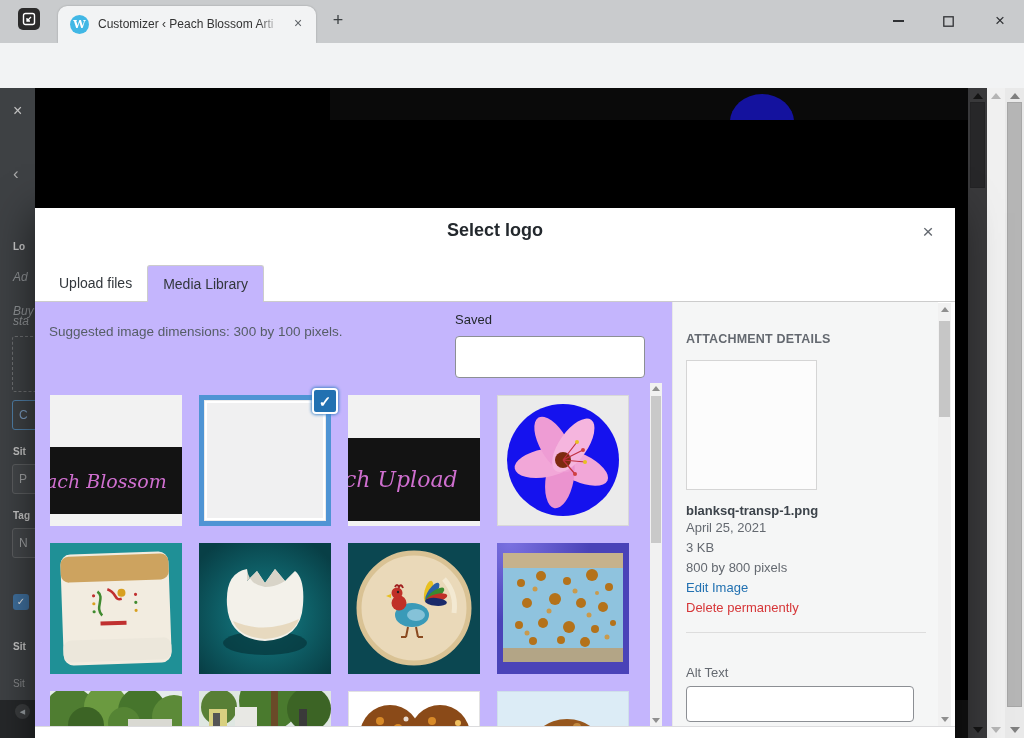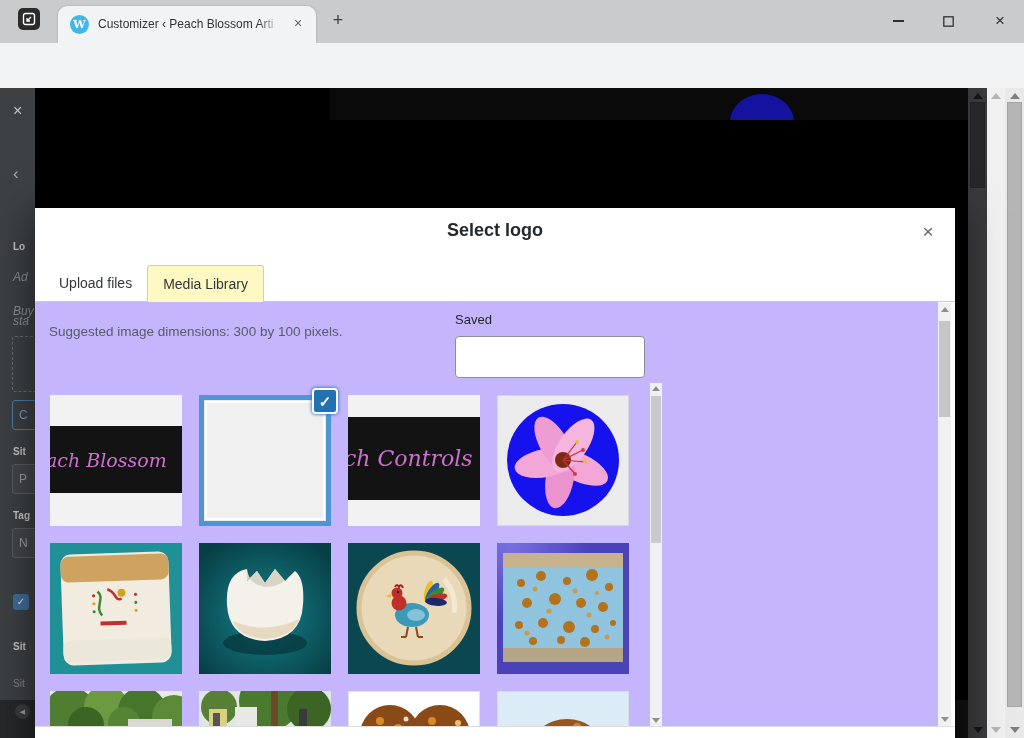--- a/index.html
+++ b/index.html
@@ -68,33 +68,33 @@
   .sb-mid .tri-up{border-bottom-color:#b5b5b5;}.sb-mid .tri-dn{border-top-color:#b5b5b5;}
   .sb-out .tri-up{border-bottom-color:#7f7f7f;}.sb-out .tri-dn{border-top-color:#7f7f7f;}
 
   
   .modal{position:absolute;left:35px;top:120px;width:920px;height:580px;background:#fff;box-shadow:0 5px 40px rgba(0,0,0,.6);}
   .m-title{position:absolute;left:0;top:12px;width:100%;text-align:center;font-size:18px;font-weight:600;color:#23282d;}
   .m-close{position:absolute;right:16px;top:13px;font-size:19px;color:#646970;width:22px;text-align:center;}
   .m-tabline{position:absolute;left:0;top:93px;width:100%;border-top:1px solid #ccc;}
   .m-tabs{position:absolute;left:9px;top:57px;height:37px;display:flex;z-index:2;}
   .m-tab{padding:0 15px;line-height:36px;font-size:14px;color:#32373c;}
-  .m-tab.active{background:#fef9c3;border:1px solid #ccc;border-bottom:none;border-radius:3px 3px 0 0;height:37px;}
+  .m-tab.active{background:#c4b5fd;border:1px solid #ccc;border-bottom:none;border-radius:3px 3px 0 0;height:37px;}
   .m-body{position:absolute;left:0;top:94px;width:903px;height:424px;overflow:hidden;background:#c4b5fd;}
   .suggested{position:absolute;left:14px;top:22px;font-size:13.5px;color:#555d66;}
   .search-label{position:absolute;left:420px;top:10px;font-size:13px;color:#23282d;}
   .search-input{position:absolute;left:420px;top:34px;width:190px;height:42px;border:1px solid #8c8f94;border-radius:4px;background:#fff;font-size:13px;padding:0 8px;}
   .grid{position:absolute;left:15px;top:93px;width:597px;display:grid;grid-template-columns:repeat(4,132px);grid-auto-rows:131px;column-gap:17px;row-gap:17px;}
   .thumb{position:relative;width:132px;height:131px;background:#f0f0f1;box-shadow:inset 0 0 0 1px rgba(0,0,0,.08);overflow:hidden;}
   .thumb svg{display:block;}
   .thumb.sel{border:5px solid #4f94d4;padding:3px;background:#fff;overflow:visible;}
   .sel-fill{width:100%;height:100%;background:#f0f0f1;}
   .check-badge{position:absolute;top:-12px;right:-12px;width:26px;height:26px;background:#2271b1;border:2px solid #fff;border-radius:4px;box-shadow:0 0 3px 1px rgba(60,130,200,.9);color:#fff;font-size:15px;font-weight:bold;text-align:center;line-height:23px;z-index:3;}
   .t-logo{width:100%;height:100%;background:#f2f2f2;position:relative;}
-  .t-band{position:absolute;left:0;width:100%;background:#131313;display:flex;align-items:center;}
+  .t-band{position:absolute;left:0;width:100%;background:#131313;display:flex;align-items:center;margin-top:21px;}
   .t-band span{font-family:"DejaVu Serif",serif;font-style:italic;color:#cf6fcf;white-space:nowrap;margin-left:-4px;}
   .g-sb{position:absolute;left:615px;top:81px;width:12px;height:343px;background:#f1f1f1;}
   .g-sb .thumb2{position:absolute;left:1px;top:13px;width:10px;height:147px;background:#c9c9c9;}
   .g-sb .tri-up{border-bottom-color:#8f8f8f;border-left-width:4px;border-right-width:4px;border-bottom-width:5px;top:3px;}
   .g-sb .tri-dn{border-top-color:#8f8f8f;border-left-width:4px;border-right-width:4px;border-top-width:5px;bottom:3px;}
   .sidebar{position:absolute;left:637px;top:0;width:266px;height:424px;background:#f5f6f6;border-left:1px solid #e8e8e8;padding:30px 0 0 13px;}
   .ad-heading{font-size:12.5px;font-weight:600;color:#646970;letter-spacing:.2px;}
   .ad-thumbbox{margin-top:14px;width:131px;height:130px;background:#fcfcfc;border:1px solid #d5d5d5;}
   .ad-fname{margin-top:13px;font-size:13px;font-weight:bold;color:#3c434a;}
   .ad-meta{font-size:13px;color:#646970;line-height:20px;}
@@ -264,21 +264,21 @@
           </div>
 
           <div class="thumb sel">
             <div class="sel-fill"></div>
             <div class="check-badge">✓</div>
           </div>
 
           <div class="thumb">
             <div class="t-logo">
               <div class="t-band" style="top:17%;height:63%;">
-                  <span style="font-size:22px;">ch Controls</span>
+                  <span style="font-size:22px;">ch Upload</span>
                 </div>
             </div>
           </div>
 
           <div class="thumb" style="background:#ebebeb;">
             <svg width="132" height="131" viewBox="0 0 132 131">
               <circle cx="66" cy="65" r="56" fill="#1512ee"></circle>
               <g transform="translate(66,65)">
                 <ellipse rx="31" ry="14" fill="#f2a7d8" transform="rotate(25) translate(18,0)"></ellipse>
                 <ellipse rx="31" ry="14" fill="#eb93cf" transform="rotate(100) translate(18,0)"></ellipse>
@@ -475,20 +475,33 @@
             </svg>
           </div>
         </div>
 
         <div class="g-sb">
           <div class="tri tri-up"></div>
           <div class="thumb2"></div>
           <div class="tri tri-dn"></div>
         </div>
 
+        <div class="sidebar">
+          <div class="ad-heading">ATTACHMENT DETAILS</div>
+          <div class="ad-thumbbox"></div>
+          <div class="ad-fname">blanksq-transp-1.png</div>
+          <div class="ad-meta">April 25, 2021</div>
+          <div class="ad-meta">3 KB</div>
+          <div class="ad-meta">800 by 800 pixels</div>
+          <div class="ad-link">Edit Image</div>
+          <div class="ad-del">Delete permanently</div>
+          <div class="ad-divider"></div>
+          <div class="alt-label">Alt Text</div>
+          <input class="alt-input" value="" style="">
+        </div>
       </div>
 
       <div class="m-sb">
         <div class="tri tri-up"></div>
         <div class="thumb2"></div>
         <div class="tri tri-dn"></div>
       </div>
 
       <div class="m-footer">
         

